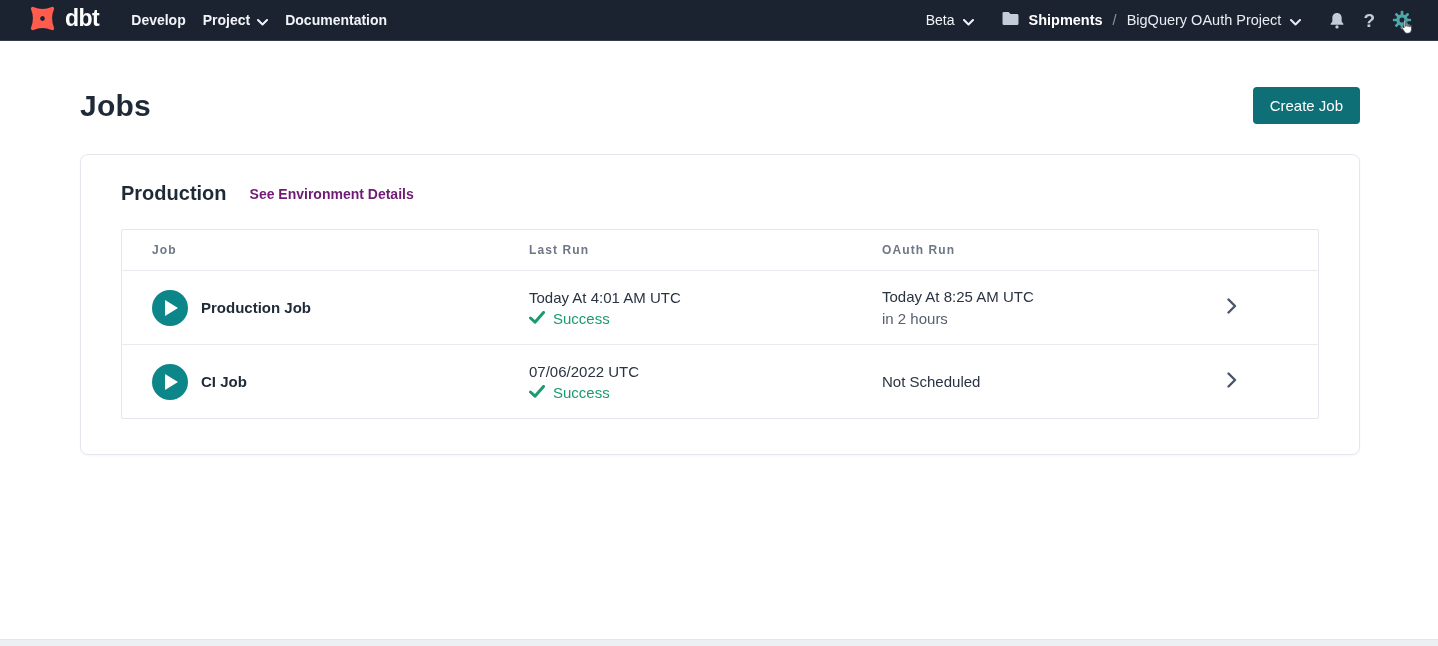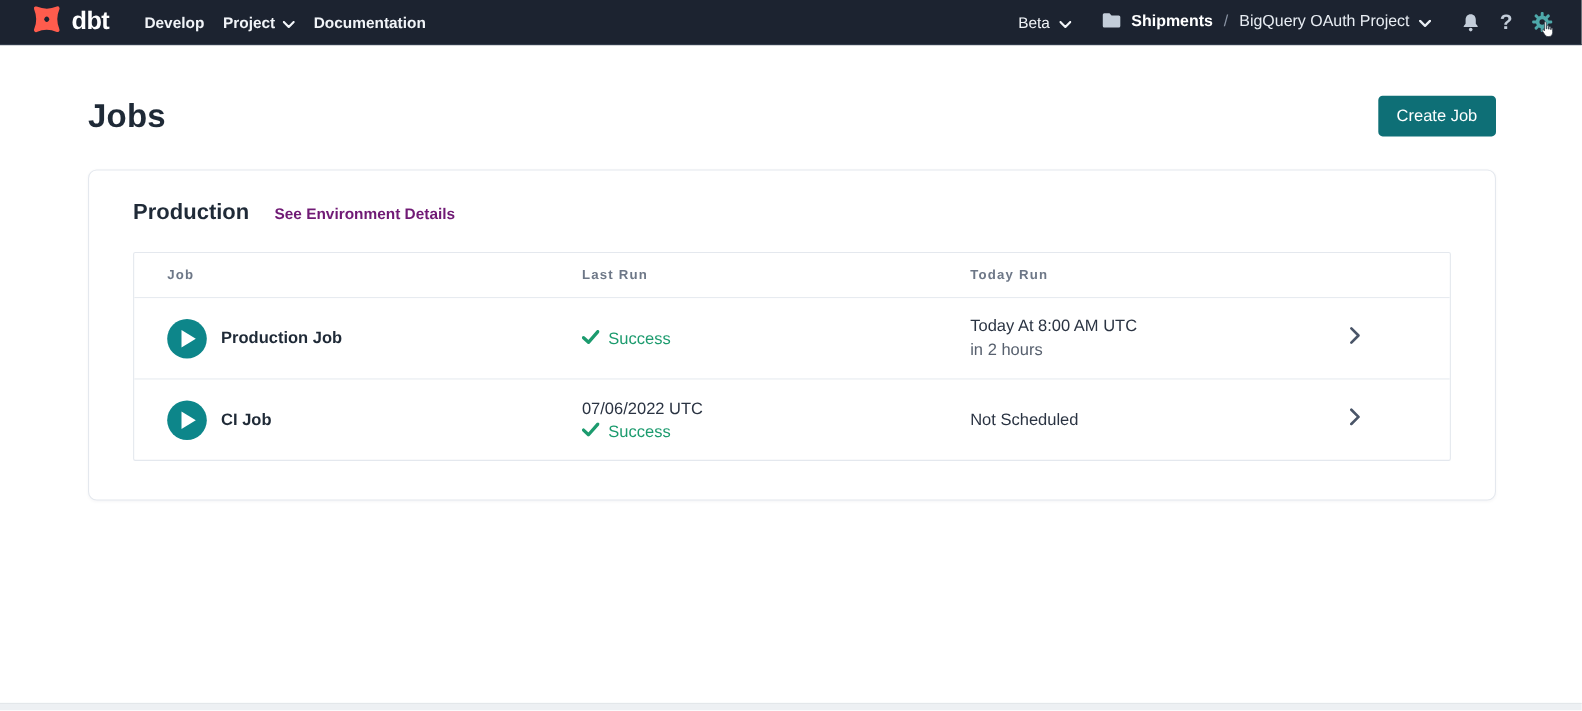--- a/index.html
+++ b/index.html
@@ -244,43 +244,44 @@
   <div class="env-header">
     <span class="env-title">Production</span>
     <a class="env-link">See Environment Details</a>
   </div>
 
   <div class="jobs-table">
 
     <div class="t-row t-head">
       <div class="t-cell">Job</div>
       <div class="t-cell">Last Run</div>
-      <div class="t-cell">Today Run</div>
+      <div class="t-cell">OAuth Run</div>
       <div class="t-cell"></div>
     </div>
 
     <div class="t-row t-body-row">
       <div class="t-cell job-cell">
         <span class="play-btn">
           <span class="play-tri"></span>
         </span>
         <span class="job-name">Production Job</span>
       </div>
       <div class="t-cell">
+        <div class="cell-line1">Today At 4:01 AM UTC</div>
         <div class="status-line">
           <span>
             <svg width="16" height="13" viewBox="0 0 16 13">
                 <polyline points="1.5,7 6,11.2 14.5,1.5" fill="none" stroke="#1c9b6e" stroke-width="3" stroke-linecap="round" stroke-linejoin="round"></polyline>
               </svg>
           </span>
           <span class="status-text">Success</span>
         </div>
       </div>
       <div class="t-cell">
-        <div class="cell-line1">Today At 8:00 AM UTC</div>
+        <div class="cell-line1">Today At 8:25 AM UTC</div>
         <div class="cell-line2">in 2 hours</div>
       </div>
       <div class="t-cell chev-cell">
         <span>
           <svg width="10" height="16" viewBox="0 0 10 16">
               <polyline points="1.5,1.5 8,8 1.5,14.5" fill="none" stroke="#4a5568" stroke-width="2.4" stroke-linecap="round" stroke-linejoin="round"></polyline>
             </svg>
         </span>
       </div>
     </div>

